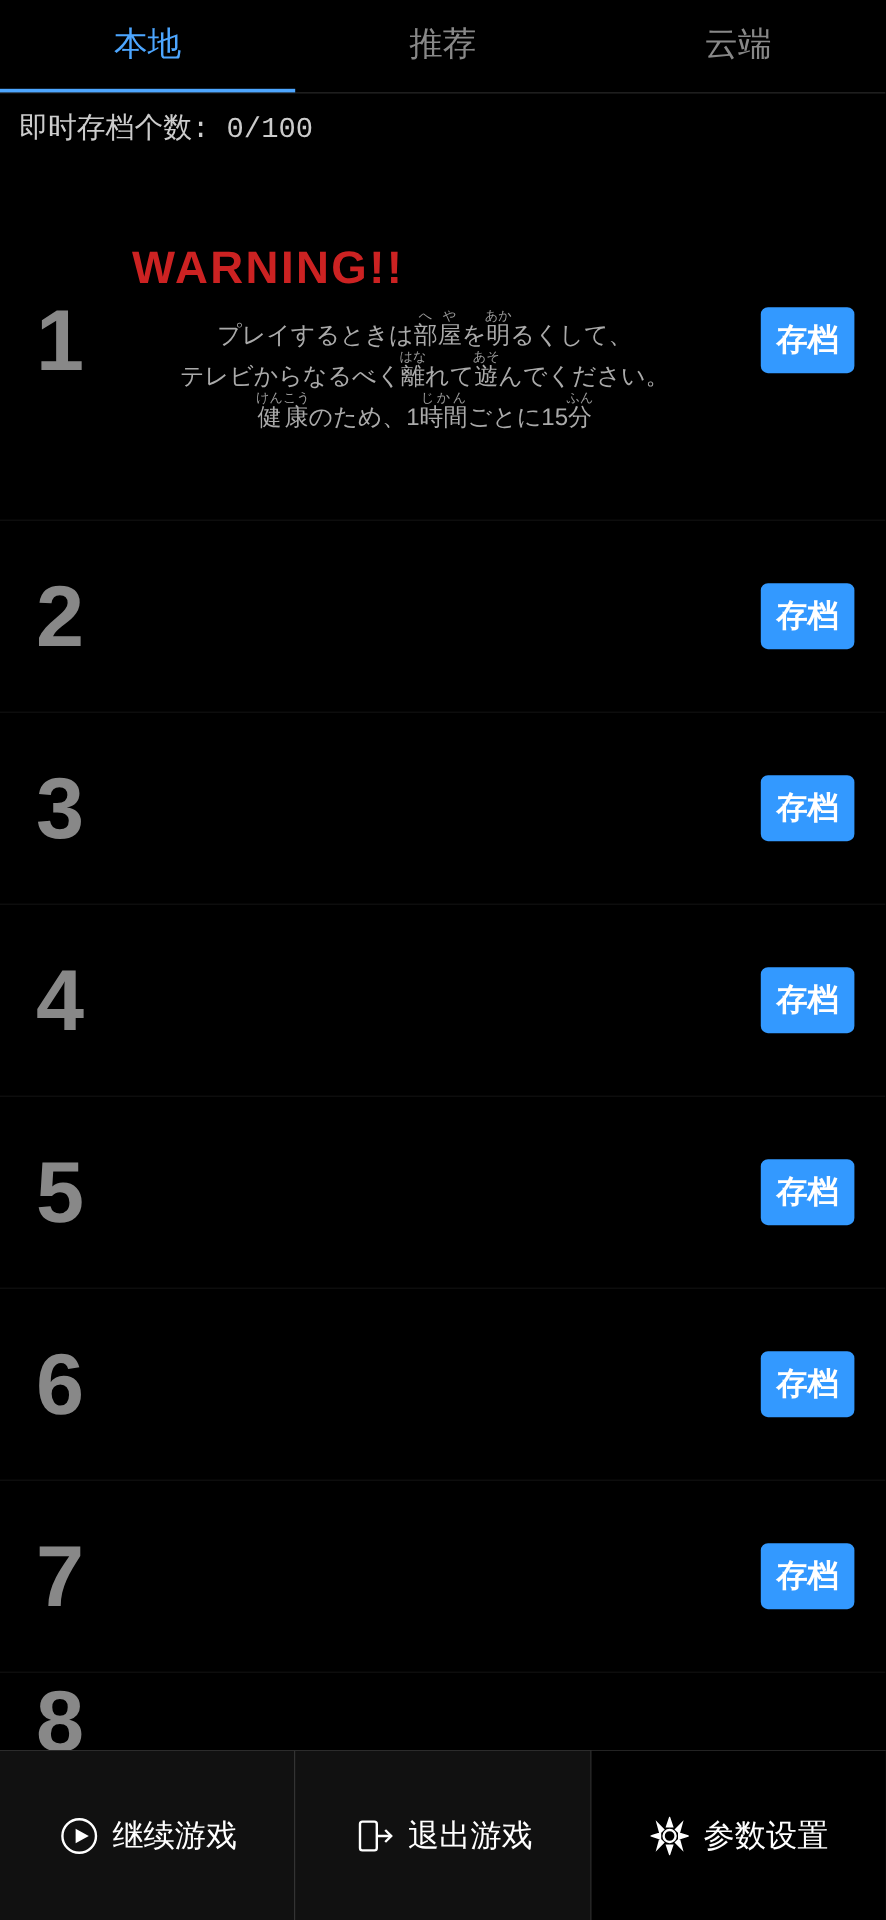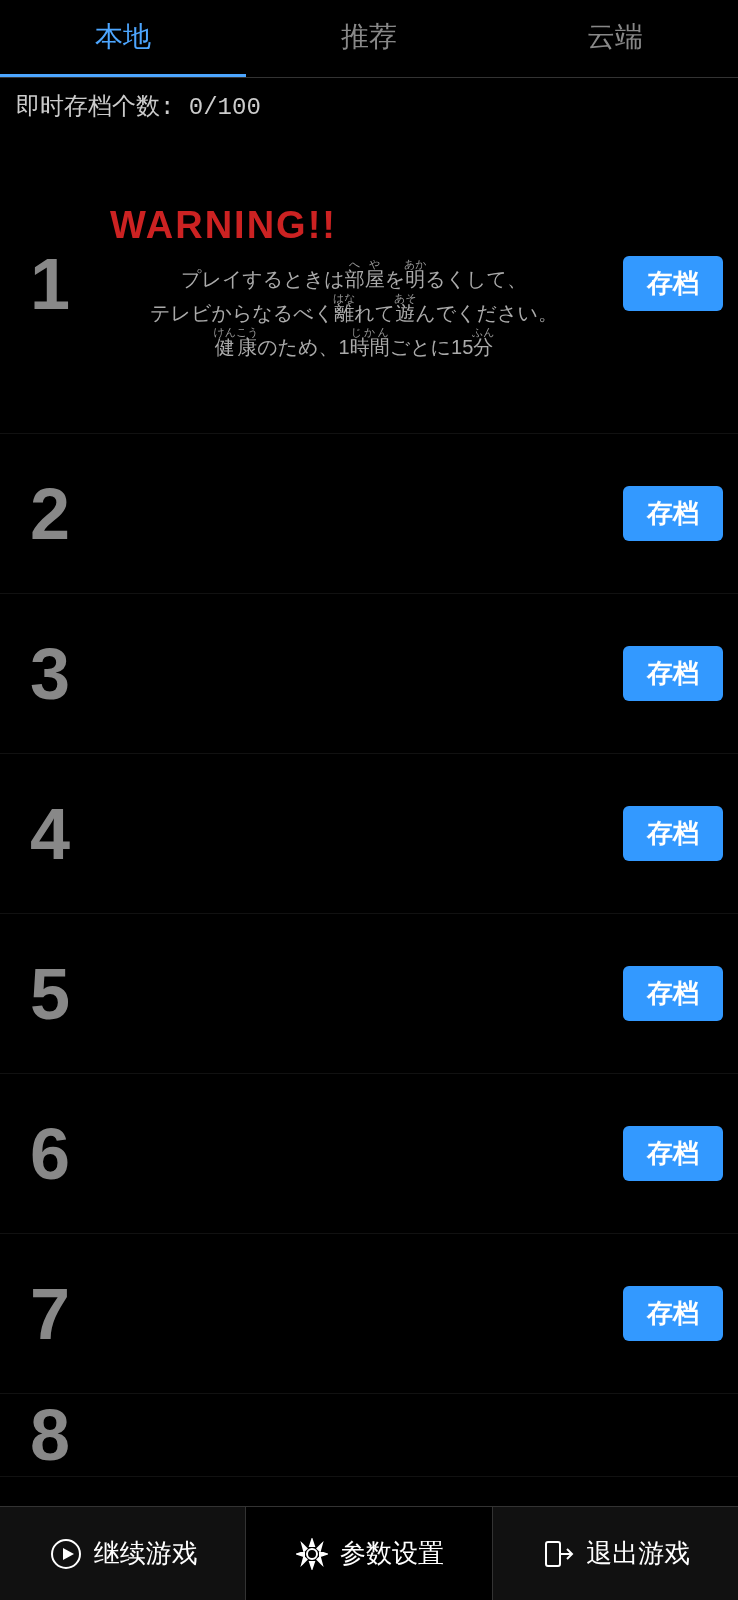--- a/index.html
+++ b/index.html
@@ -114,34 +114,34 @@
       align-items: center;
       justify-content: center;
       flex-shrink: 0;
     }
 
     .save-btn {
       background: #3399ff;
       color: #fff;
       border: none;
       border-radius: 6px;
-      width: 100px;
+      width: 78px;
       height: 55px;
       font-size: 26px;
       cursor: pointer;
       font-weight: bold;
     }
 
     
     .bottom-bar {
       position: fixed;
       bottom: 0;
       left: 0;
       width: 738px;
-      height: 94px;
+      height: 142px;
       background: #111;
       display: flex;
       border-top: 1px solid #333;
     }
 
     .bottom-btn {
       flex: 1;
       display: flex;
       align-items: center;
       justify-content: center;
@@ -260,35 +260,35 @@
   <div class="bottom-btn">
     <div class="btn-icon">
       <svg width="32" height="32" viewBox="0 0 32 32">
         <circle cx="16" cy="16" r="14" stroke="#fff" stroke-width="2" fill="none"></circle>
         <polygon points="13,10 24,16 13,22" fill="#fff"></polygon>
       </svg>
     </div>
     <span>继续游戏</span>
   </div>
 
+  <div class="bottom-btn">
+    <div class="btn-icon">
+      <svg width="32" height="32" viewBox="0 0 32 32">
+        <rect x="4" y="4" width="14" height="24" rx="2" stroke="#fff" stroke-width="2" fill="none"></rect>
+        <line x1="18" y1="16" x2="30" y2="16" stroke="#fff" stroke-width="2"></line>
+        <polyline points="25,11 30,16 25,21" stroke="#fff" stroke-width="2" fill="none"></polyline>
+      </svg>
+    </div>
+    <span>退出游戏</span>
+  </div>
+
   <div class="bottom-btn bottom-btn-middle">
     <div class="btn-icon">
       <svg width="32" height="32" viewBox="0 0 32 32">
         <circle cx="16" cy="16" r="5" stroke="#fff" stroke-width="2" fill="none"></circle>
         <path d="M16 2 L18 8 L14 8 Z M16 30 L18 24 L14 24 Z M2 16 L8 14 L8 18 Z M30 16 L24 14 L24 18 Z
                  M6.3 6.3 L10.5 10.5 L8.1 12.9 Z M25.7 25.7 L21.5 21.5 L23.9 19.1 Z
                  M6.3 25.7 L10.5 21.5 L8.1 19.1 Z M25.7 6.3 L21.5 10.5 L23.9 12.9 Z" stroke="#fff" stroke-width="2" fill="#fff"></path>
       </svg>
     </div>
     <span>参数设置</span>
   </div>
-
-  <div class="bottom-btn">
-    <div class="btn-icon">
-      <svg width="32" height="32" viewBox="0 0 32 32">
-        <rect x="4" y="4" width="14" height="24" rx="2" stroke="#fff" stroke-width="2" fill="none"></rect>
-        <line x1="18" y1="16" x2="30" y2="16" stroke="#fff" stroke-width="2"></line>
-        <polyline points="25,11 30,16 25,21" stroke="#fff" stroke-width="2" fill="none"></polyline>
-      </svg>
-    </div>
-    <span>退出游戏</span>
-  </div>
 </div>
 
 </body></html>

